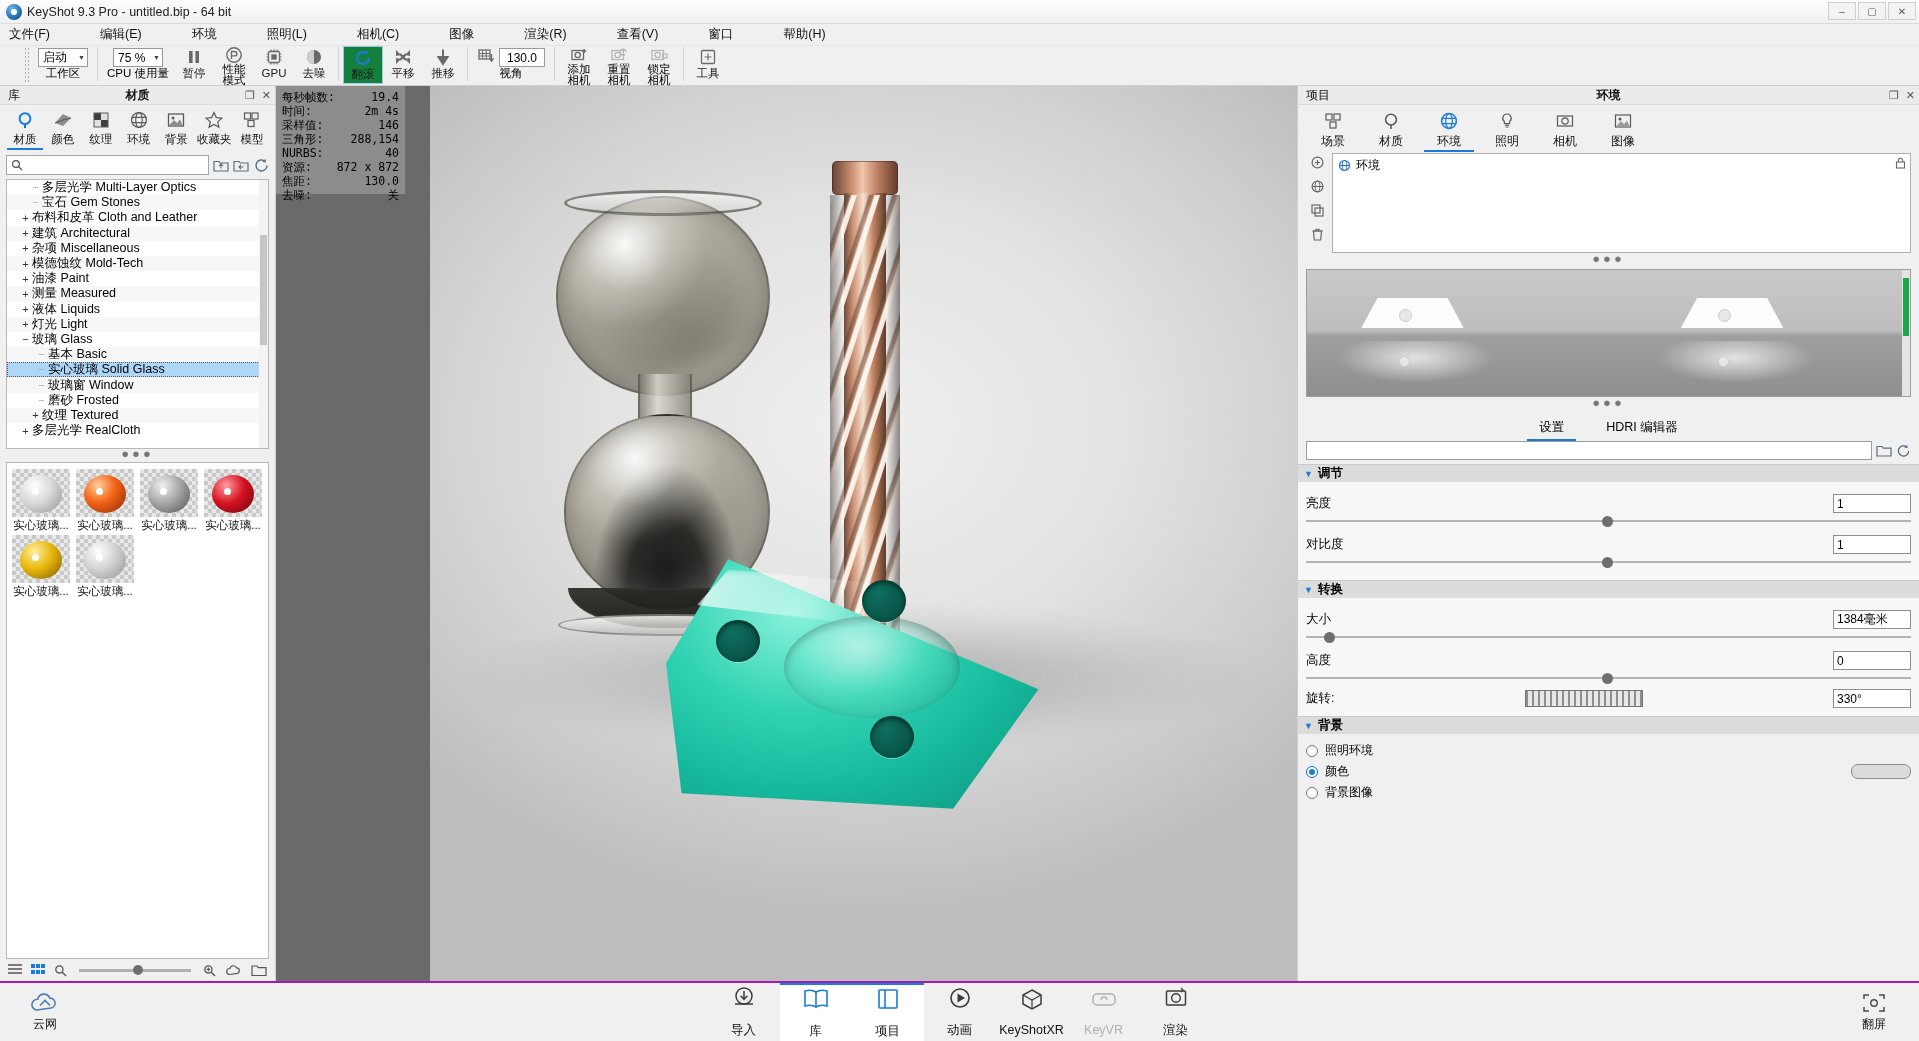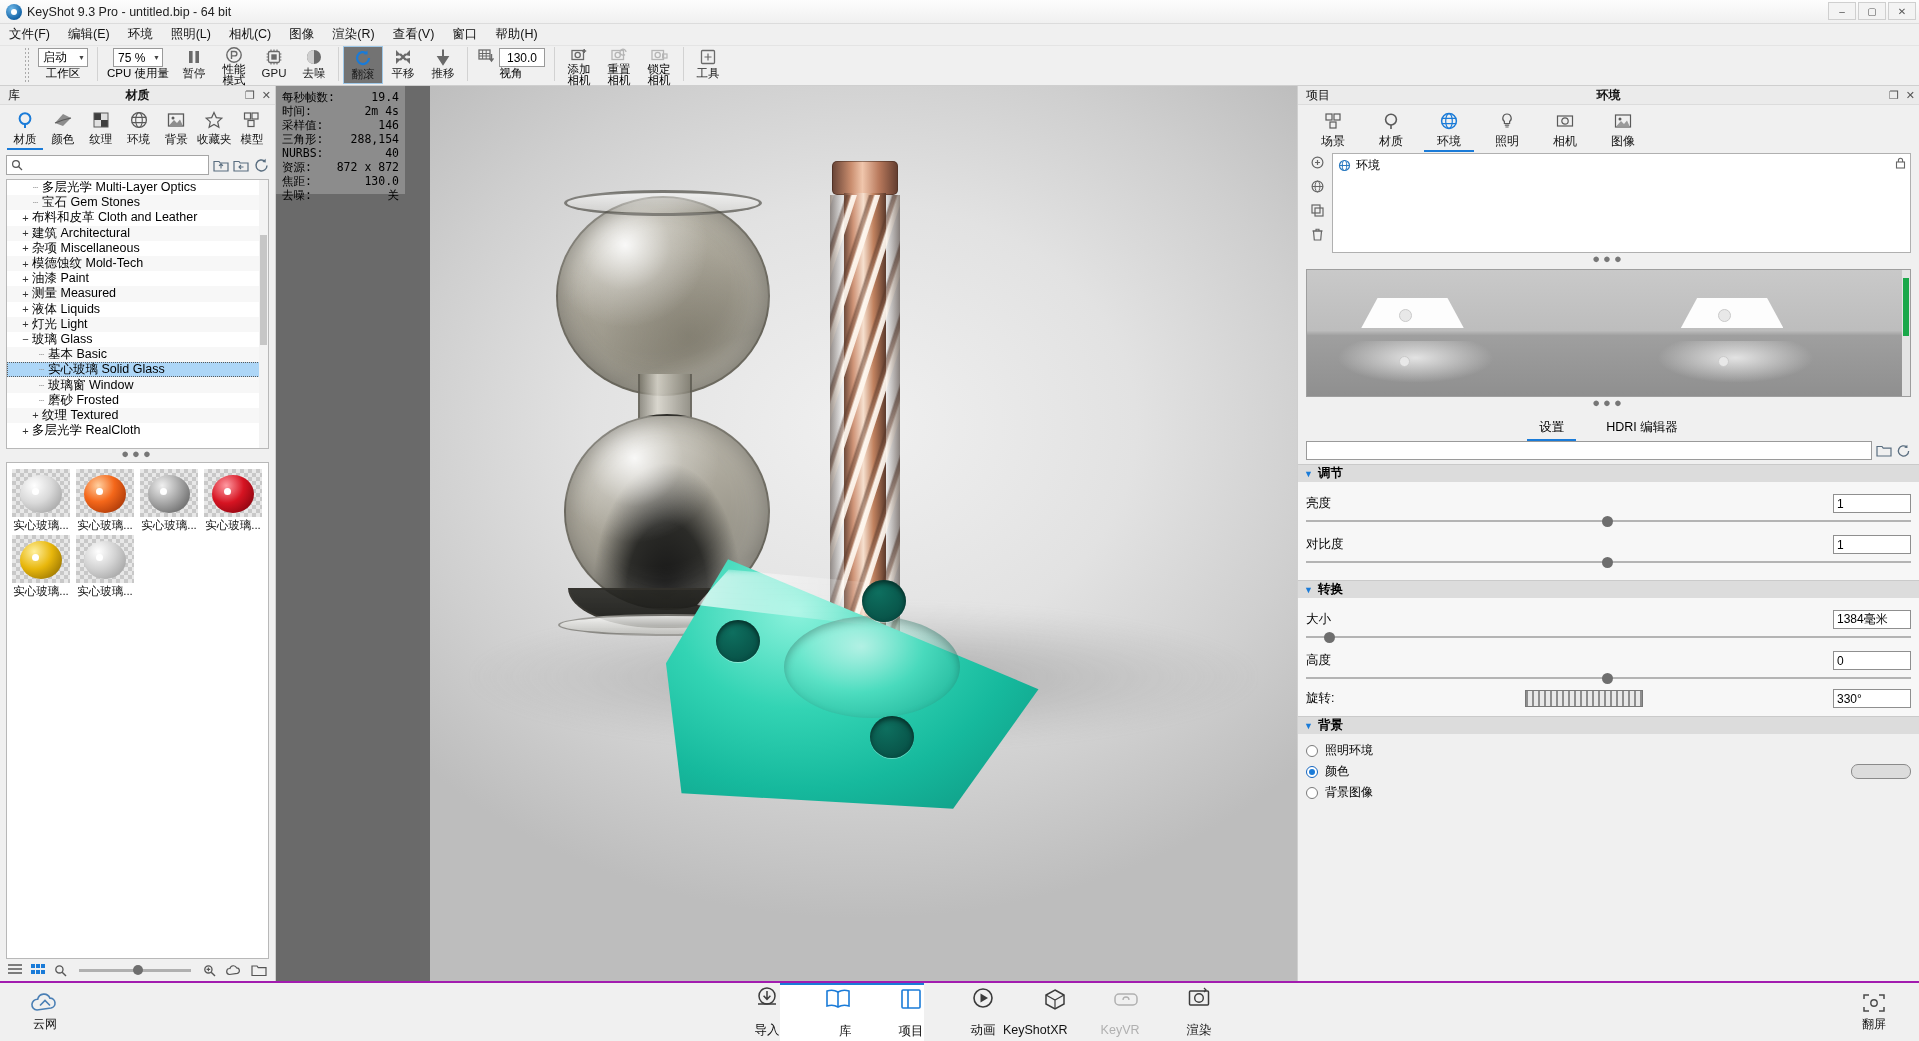--- a/index.html
+++ b/index.html
@@ -39,20 +39,21 @@
     display: flex; align-items: center; justify-content: center;
     font-size: 10px; color: #555;
   }
   .winbtn.close { background: #f3f3f3; }
 
   
   .menubar {
     position: absolute; left: 0; top: 24px; width: 1919px; height: 22px;
     background: #f0f0f0; display: flex; align-items: center;
     border-bottom: 1px solid #e4e4e4;
+    gap: 32px;
   }
   .menuitem { padding: 2px 9px; font-size: 12.5px; color: #111; white-space: nowrap; }
 
   
   .toolbar {
     position: absolute; left: 0; top: 46px; width: 1919px; height: 40px;
     background: #f0f0f0; display: flex; align-items: flex-start;
     border-bottom: 1px solid #cfcfcf; padding-left: 24px;
   }
   .grip {
@@ -64,21 +65,21 @@
   .tsep { width: 1px; height: 34px; background: #d2d2d2; margin: 1px 4px 0 4px; }
   .tbtn {
     display: flex; flex-direction: column; align-items: center; justify-content: flex-start;
     min-width: 40px; padding: 0 4px; height: 38px; position: relative;
   }
   .tbtn .glyph {
     height: 22px; display: flex; align-items: center; justify-content: center;
     color: #6a6a6a;
   }
   .tbtn .lbl { font-size: 11.5px; color: #1a1a1a; line-height: 11px; white-space: nowrap; }
-  .tbtn.sel { background: #737373; border: 1px solid #9fc8e8; }
+  .tbtn.sel { background: #15803d; border: 1px solid #9fc8e8; }
   .tbtn.sel .glyph { color: #1a7bd8; }
   .tbtn.disabled .glyph, .tbtn.disabled .lbl { color: #b5b5b5; }
   .combo {
     height: 19px; min-width: 50px; border: 1px solid #9a9a9a; background: #fff;
     display: flex; align-items: center; justify-content: space-between;
     padding: 0 2px 0 4px; font-size: 12px; margin-top: 2px;
   }
   .combo .cv { white-space: nowrap; }
   .combo .arr { font-size: 7px; color: #444; padding-left: 4px; }
   .numbox {
@@ -366,21 +367,21 @@
 
   
   .bottombar {
     position: absolute; left: 0; top: 981px; width: 1919px; height: 60px;
     background: #f0f0f0; border-top: 2px solid #a21caf; display: flex; align-items: center;
   }
   .cloudbtn { width: 90px; display: flex; flex-direction: column; align-items: center; color: #4a4a4a; }
   .cloudbtn .t { font-size: 12px; color: #111; margin-top: 1px; }
   .bcenter { flex: 1; display: flex; align-items: center; justify-content: center; gap: 0px; }
   .bbtn {
-    width: 72px; height: 58px; display: flex; flex-direction: column; align-items: flex-end;
+    width: 72px; height: 58px; display: flex; flex-direction: column; align-items: center;
     justify-content: center; gap: 12px; color: #3c3c3c;
   }
   .bbtn .t { font-size: 12.5px; color: #111; }
   .bbtn.active { background: #fff; border-top: 2px solid #1a7bd8; }
   .bbtn.dim { color: #b0b0b0; }
   .bbtn.dim .t { color: #b0b0b0; }
   .fullbtn { width: 90px; display: flex; flex-direction: column; align-items: center; color: #4a4a4a; }
   .fullbtn .t { font-size: 12px; color: #111; margin-top: 2px; }
   svg { display: block; }
 </style>

